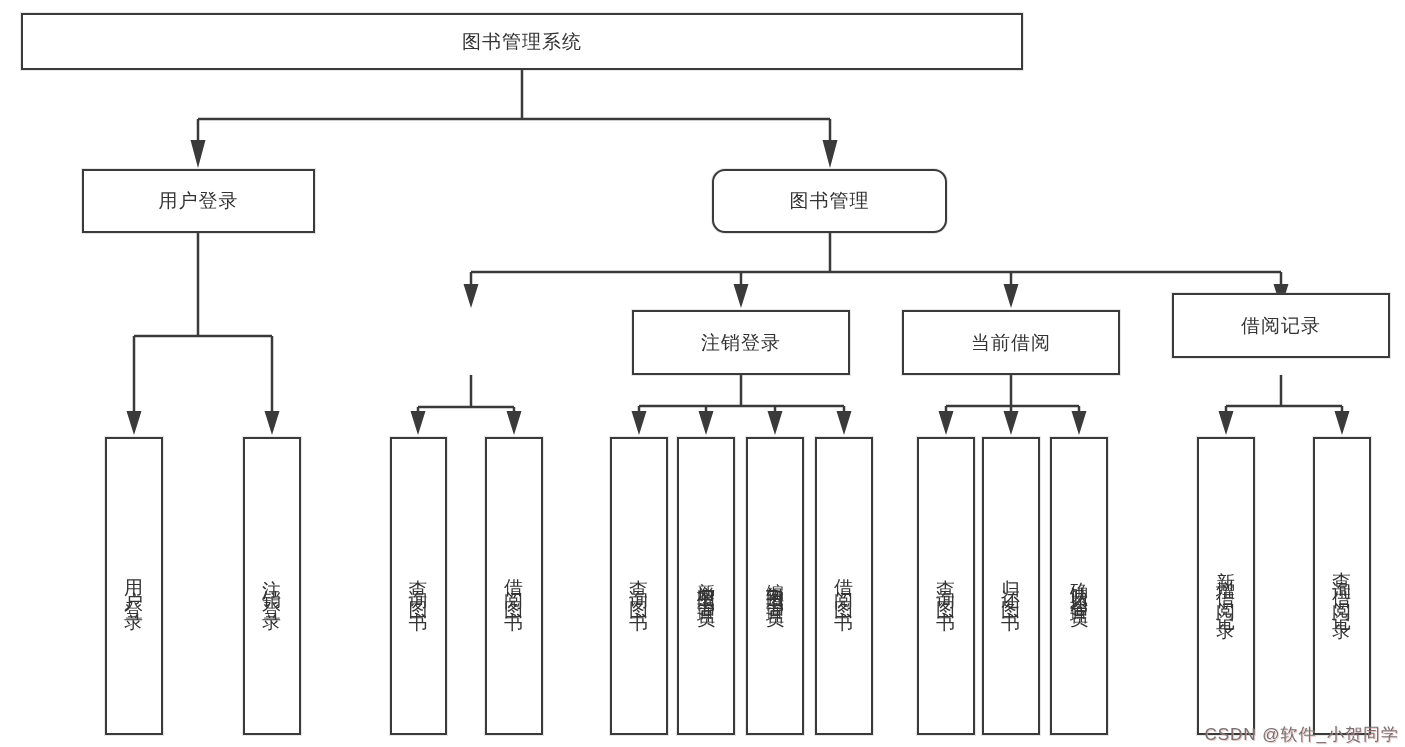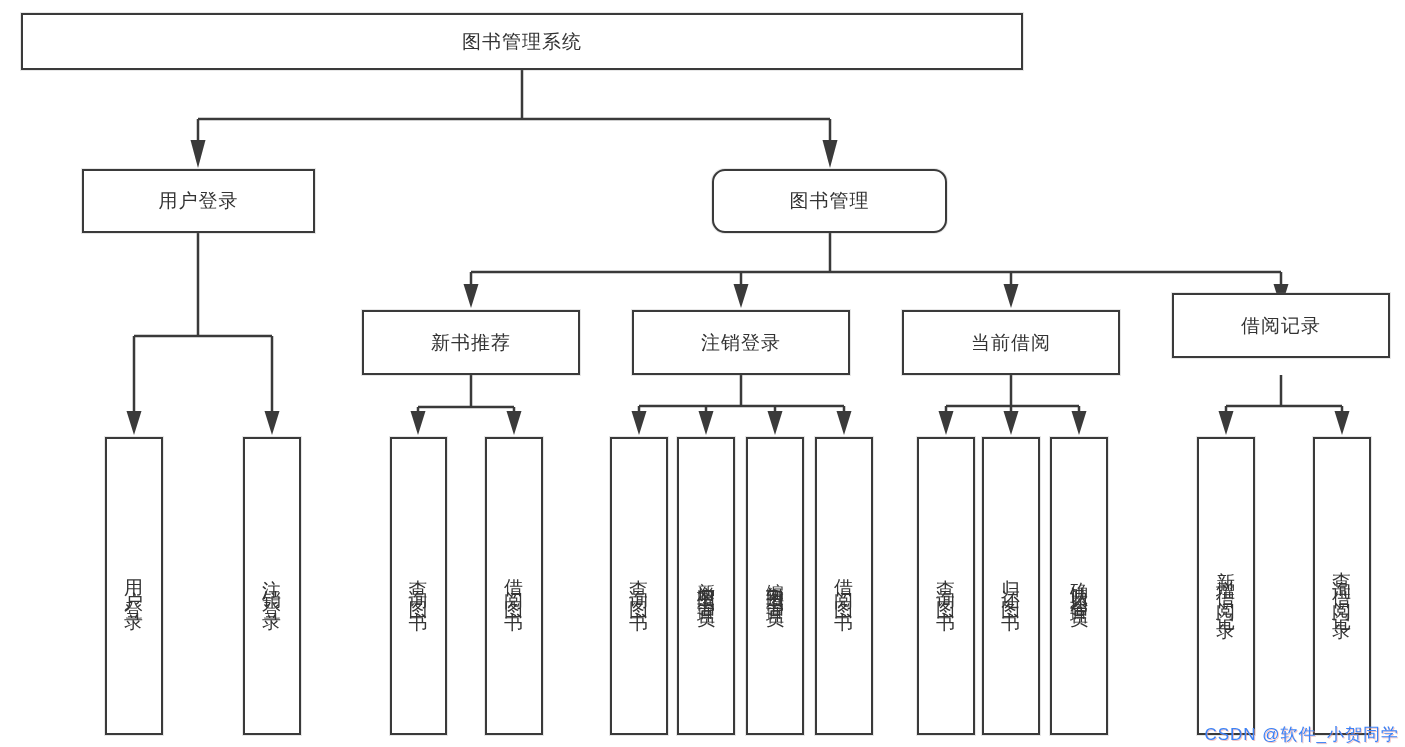--- a/index.html
+++ b/index.html
@@ -38,21 +38,21 @@
     color: #333333;
   }
   .v4    { letter-spacing: 11px; }
   .v6    { letter-spacing: 10px; }
   .vlong { letter-spacing: 4px; font-size: 18px; }
   .watermark {
     position: absolute;
     right: 6px;
     bottom: 1px;
     font-size: 17px;
-    color: #3b82f6;
+    color: #737373;
     text-shadow: 1px 1px 0 rgba(235,160,160,0.6);
     letter-spacing: 1px;
     white-space: nowrap;
   }
 </style>
 </head>
 <body>
 
 <div class="canvas">
 
@@ -93,23 +93,20 @@
     <span class="hlabel">图书管理系统</span>
   </div>
 
   <div class="node" style="left:82px; top:169px; width:233px; height:64px;">
     <span class="hlabel">用户登录</span>
   </div>
   <div class="node" style="left:712px; top:169px; width:235px; height:64px;border-radius:13px;">
     <span class="hlabel">图书管理</span>
   </div>
 
-  <div class="node" style="left:362px; top:310px; width:218px; height:65px;">
-    <span class="hlabel">新书推荐</span>
-  </div>
   <div class="node" style="left:632px; top:310px; width:218px; height:65px;">
     <span class="hlabel">注销登录</span>
   </div>
   <div class="node" style="left:902px; top:310px; width:218px; height:65px;">
     <span class="hlabel">当前借阅</span>
   </div>
   <div class="node" style="left:1172px; top:293px; width:218px; height:65px;">
     <span class="hlabel">借阅记录</span>
   </div>
 

